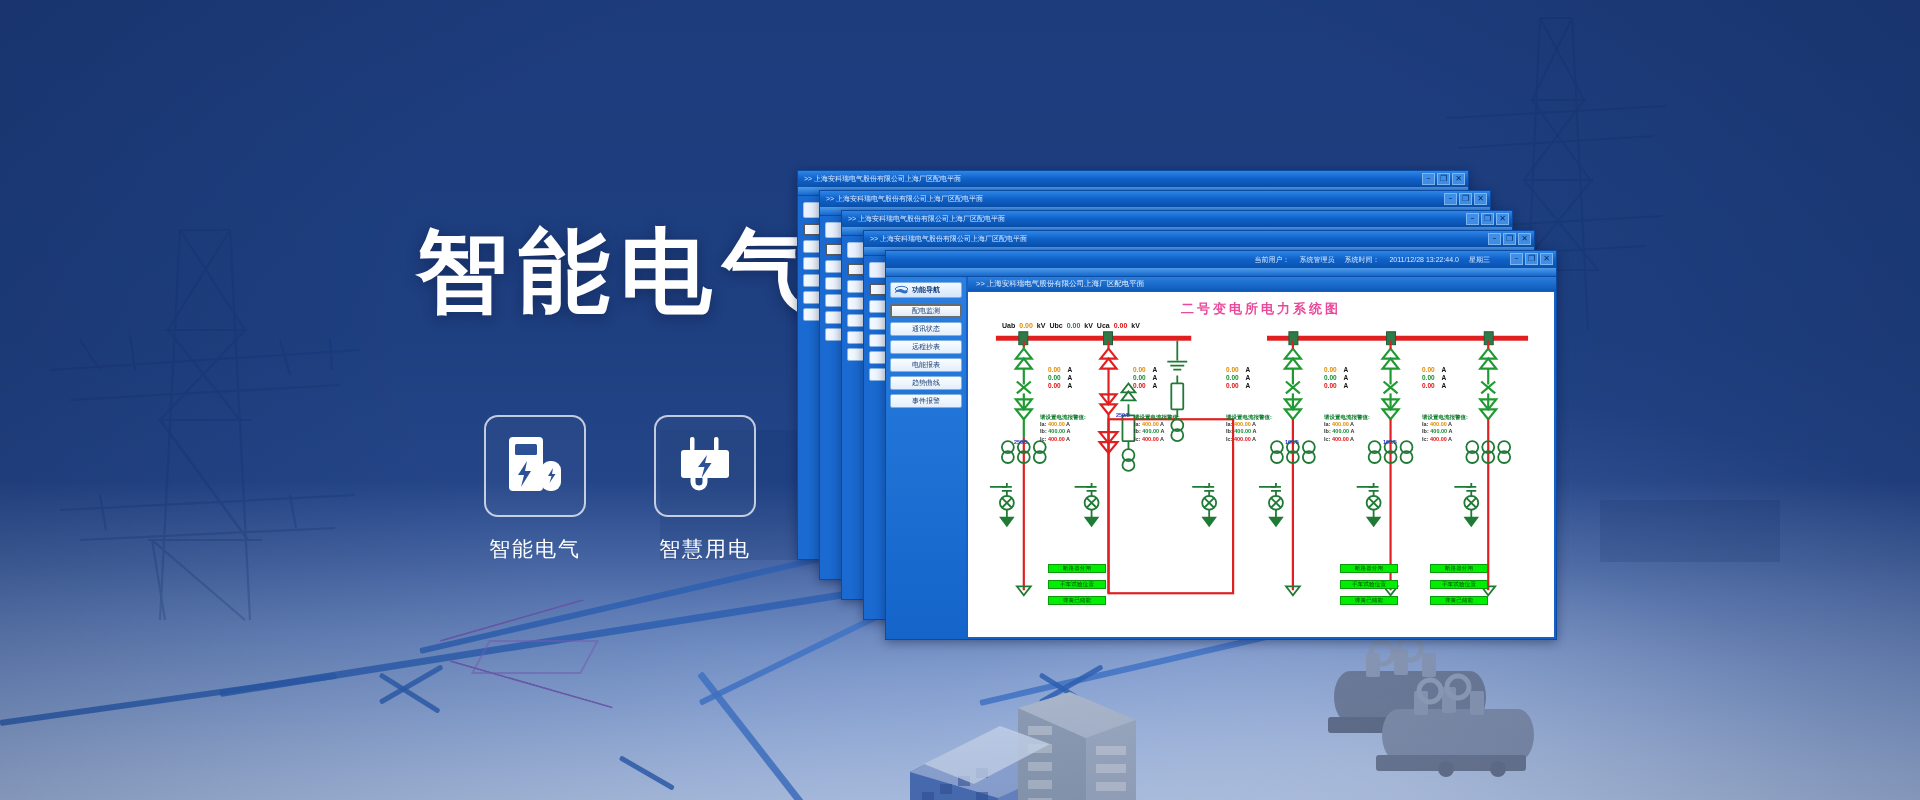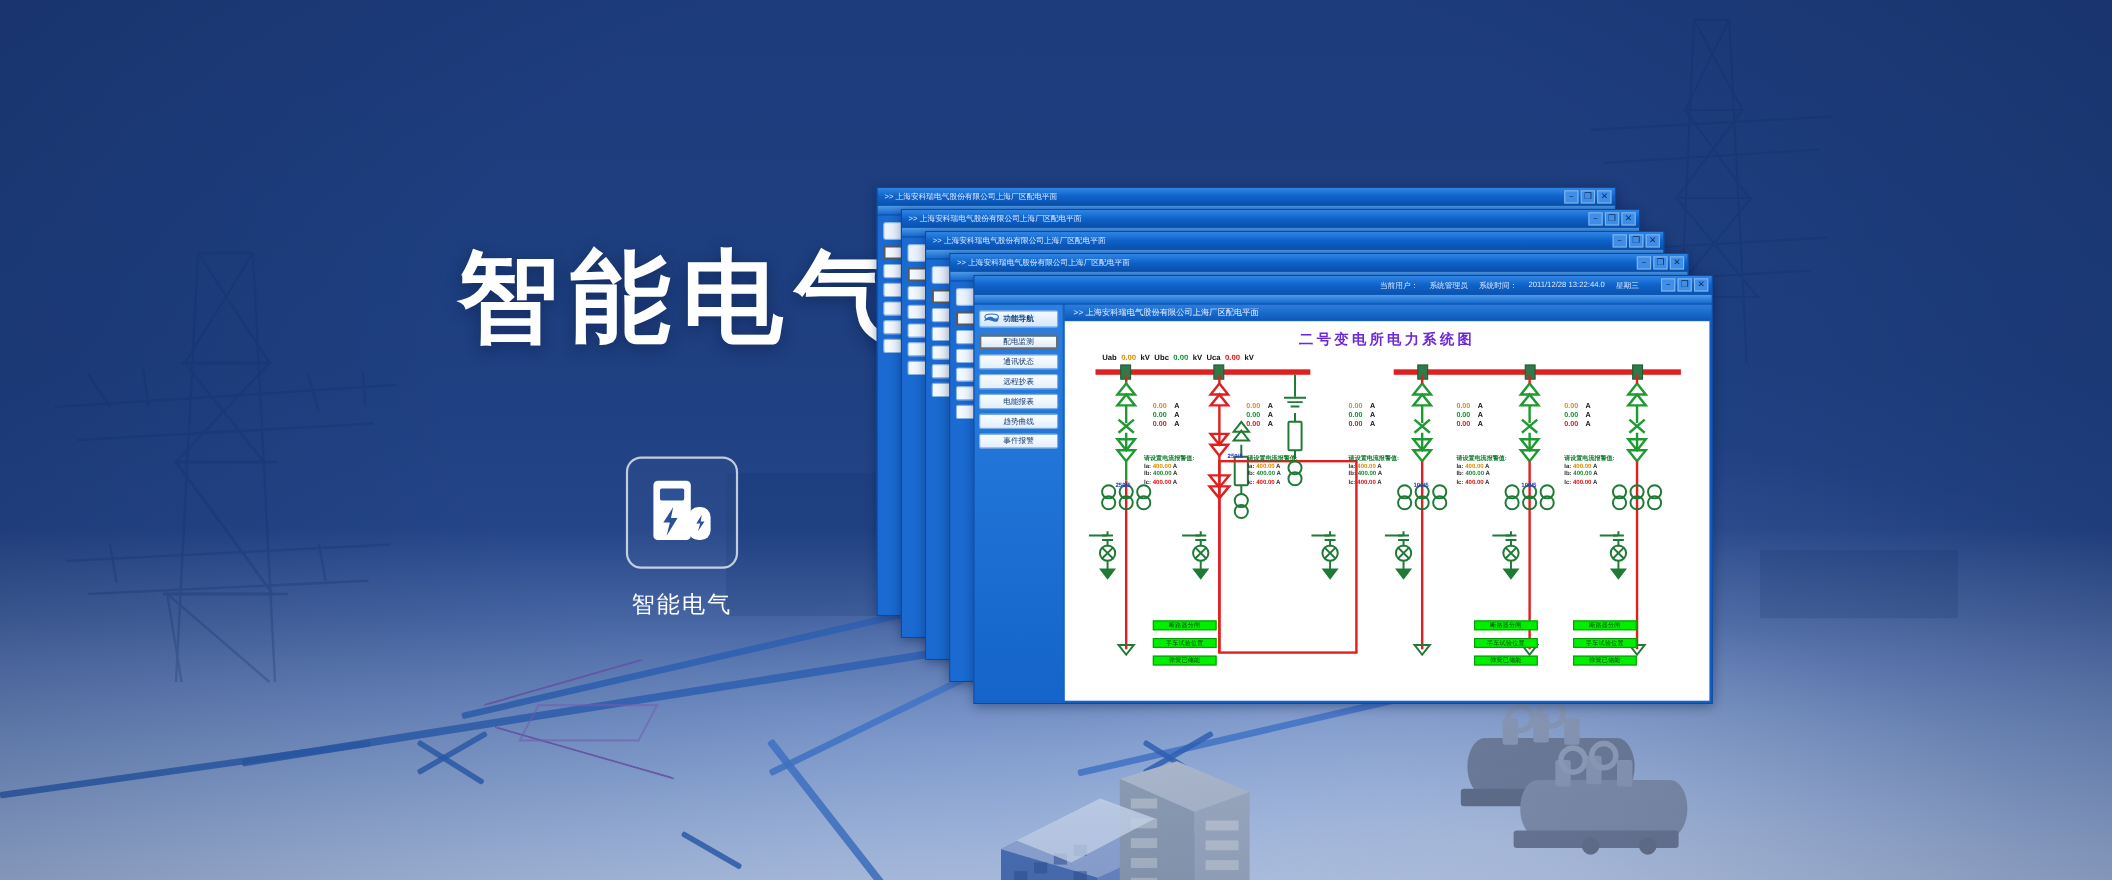--- a/index.html
+++ b/index.html
@@ -135,21 +135,21 @@
     font-size:7px; color:#143b72; white-space:nowrap;
   }
   .nav-item.active { border:2px solid #6b6b6b; background:linear-gradient(180deg,#ffffff,#dce9f8); }
 
   .fw-canvas {
     position:absolute; left:82px; right:2px; top:41px; bottom:2px;
     background:#ffffff; overflow:hidden;
   }
   .diag-title {
     text-align:center; margin-top:8px;
-    color:#6d28d9; font-size:13px; letter-spacing:3px;
+    color:#ec4899; font-size:13px; letter-spacing:3px;
     font-family:Liberation Sans, sans-serif; font-weight:700;
   }
   .volt-row {
     position:absolute; left:34px; top:30px; font-size:7px; color:#111;
     font-weight:700; display:flex; gap:4px; align-items:baseline; white-space:nowrap;
   }
   .v-or { color:#e08a00; } .v-gr { color:#128c2e; } .v-rd { color:#e01010; }
 
   svg.sld { position:absolute; left:0; top:0; width:100%; height:100%; }
   .grn-btn {
@@ -314,20 +314,36 @@
           </g>
           <rect x="8" y="9" width="22" height="11" rx="1.5" fill="#2c5196"></rect>
           <path d="M20 26 L11 40 h6 l-3 12 10 -16 h-6 z" fill="#2c5196"></path>
           <path d="M46 33 L41 41 h3.5 l-2 7 6 -9 h-3.5 z" fill="#2c5196"></path>
         </svg>
       </span>
     </div>
     <div class="feat-label">智能电气</div>
   </div>
 
+  <div class="feature">
+    <div class="feat-box">
+      <span>
+        <svg width="58" height="58" viewBox="0 0 58 58">
+          <g fill="#ffffff">
+            <rect x="14" y="2" width="4.5" height="14" rx="2"></rect>
+            <rect x="38" y="2" width="4.5" height="14" rx="2"></rect>
+            <rect x="5" y="15" width="48" height="28" rx="3"></rect>
+            <path d="M29 43 v4 a6 6 0 0 1 -12 0 v-3" fill="none" stroke="#ffffff" stroke-width="5" stroke-linecap="round"></path>
+          </g>
+          <path d="M31 20 L22 32 h6.5 l-3 11 10 -15 h-6.5 z" fill="#2c5196"></path>
+        </svg>
+      </span>
+    </div>
+    <div class="feat-label">智慧用电</div>
+  </div>
 
 </div>
 
 <div id="winstack">
 
   <div class="win" style="left:797px;top:170px;width:672px;height:390px;">
     <div class="win-title">
       <span>&gt;&gt; 上海安科瑞电气股份有限公司上海厂区配电平面</span>
       <span class="win-btns">
         <span class="wbtn">–</span>

